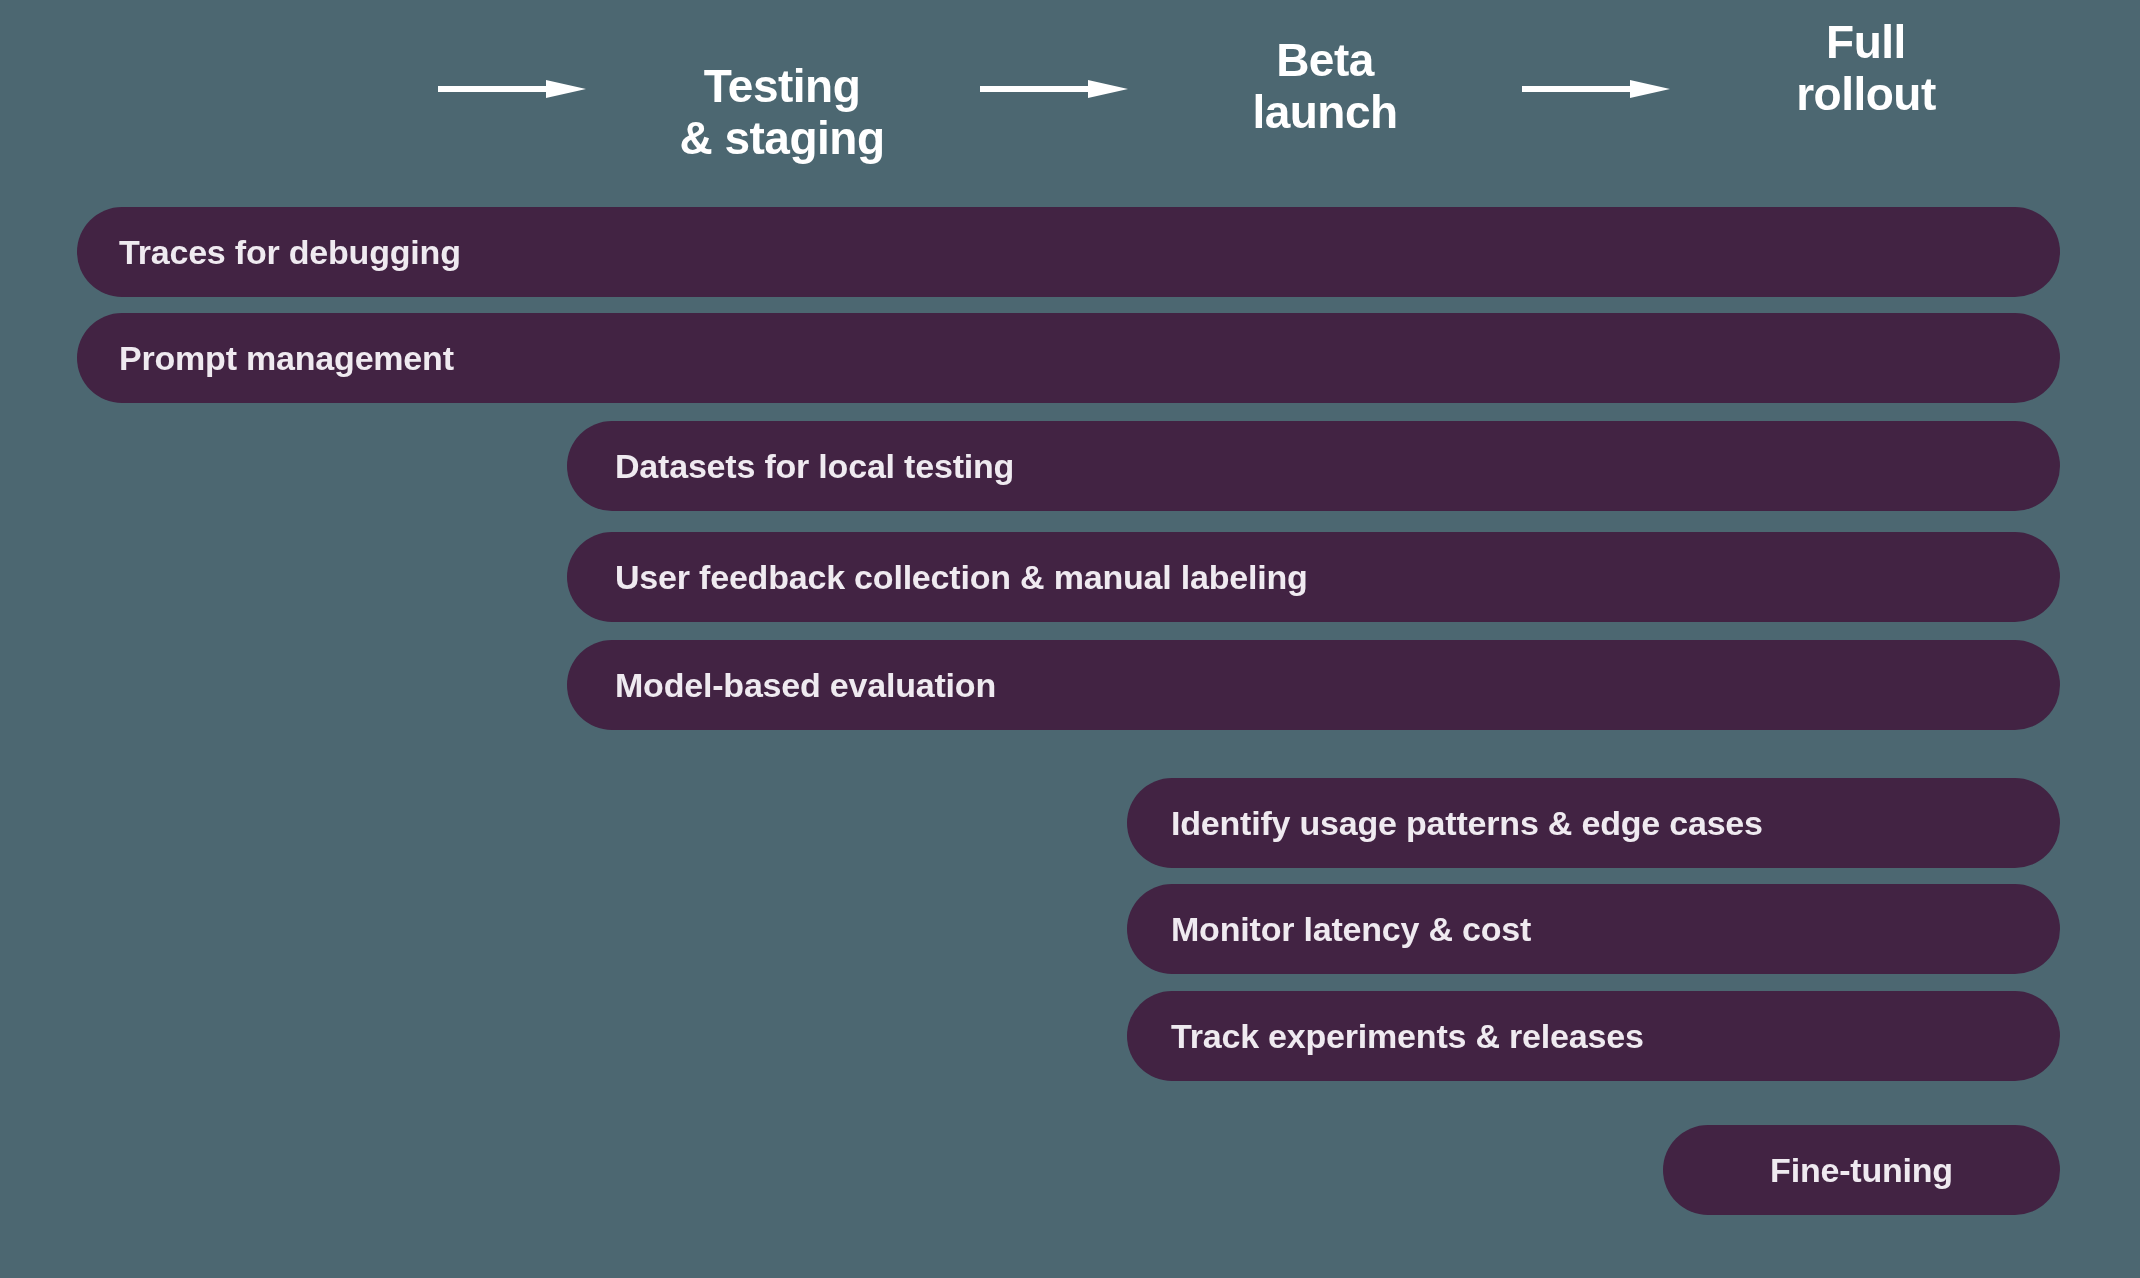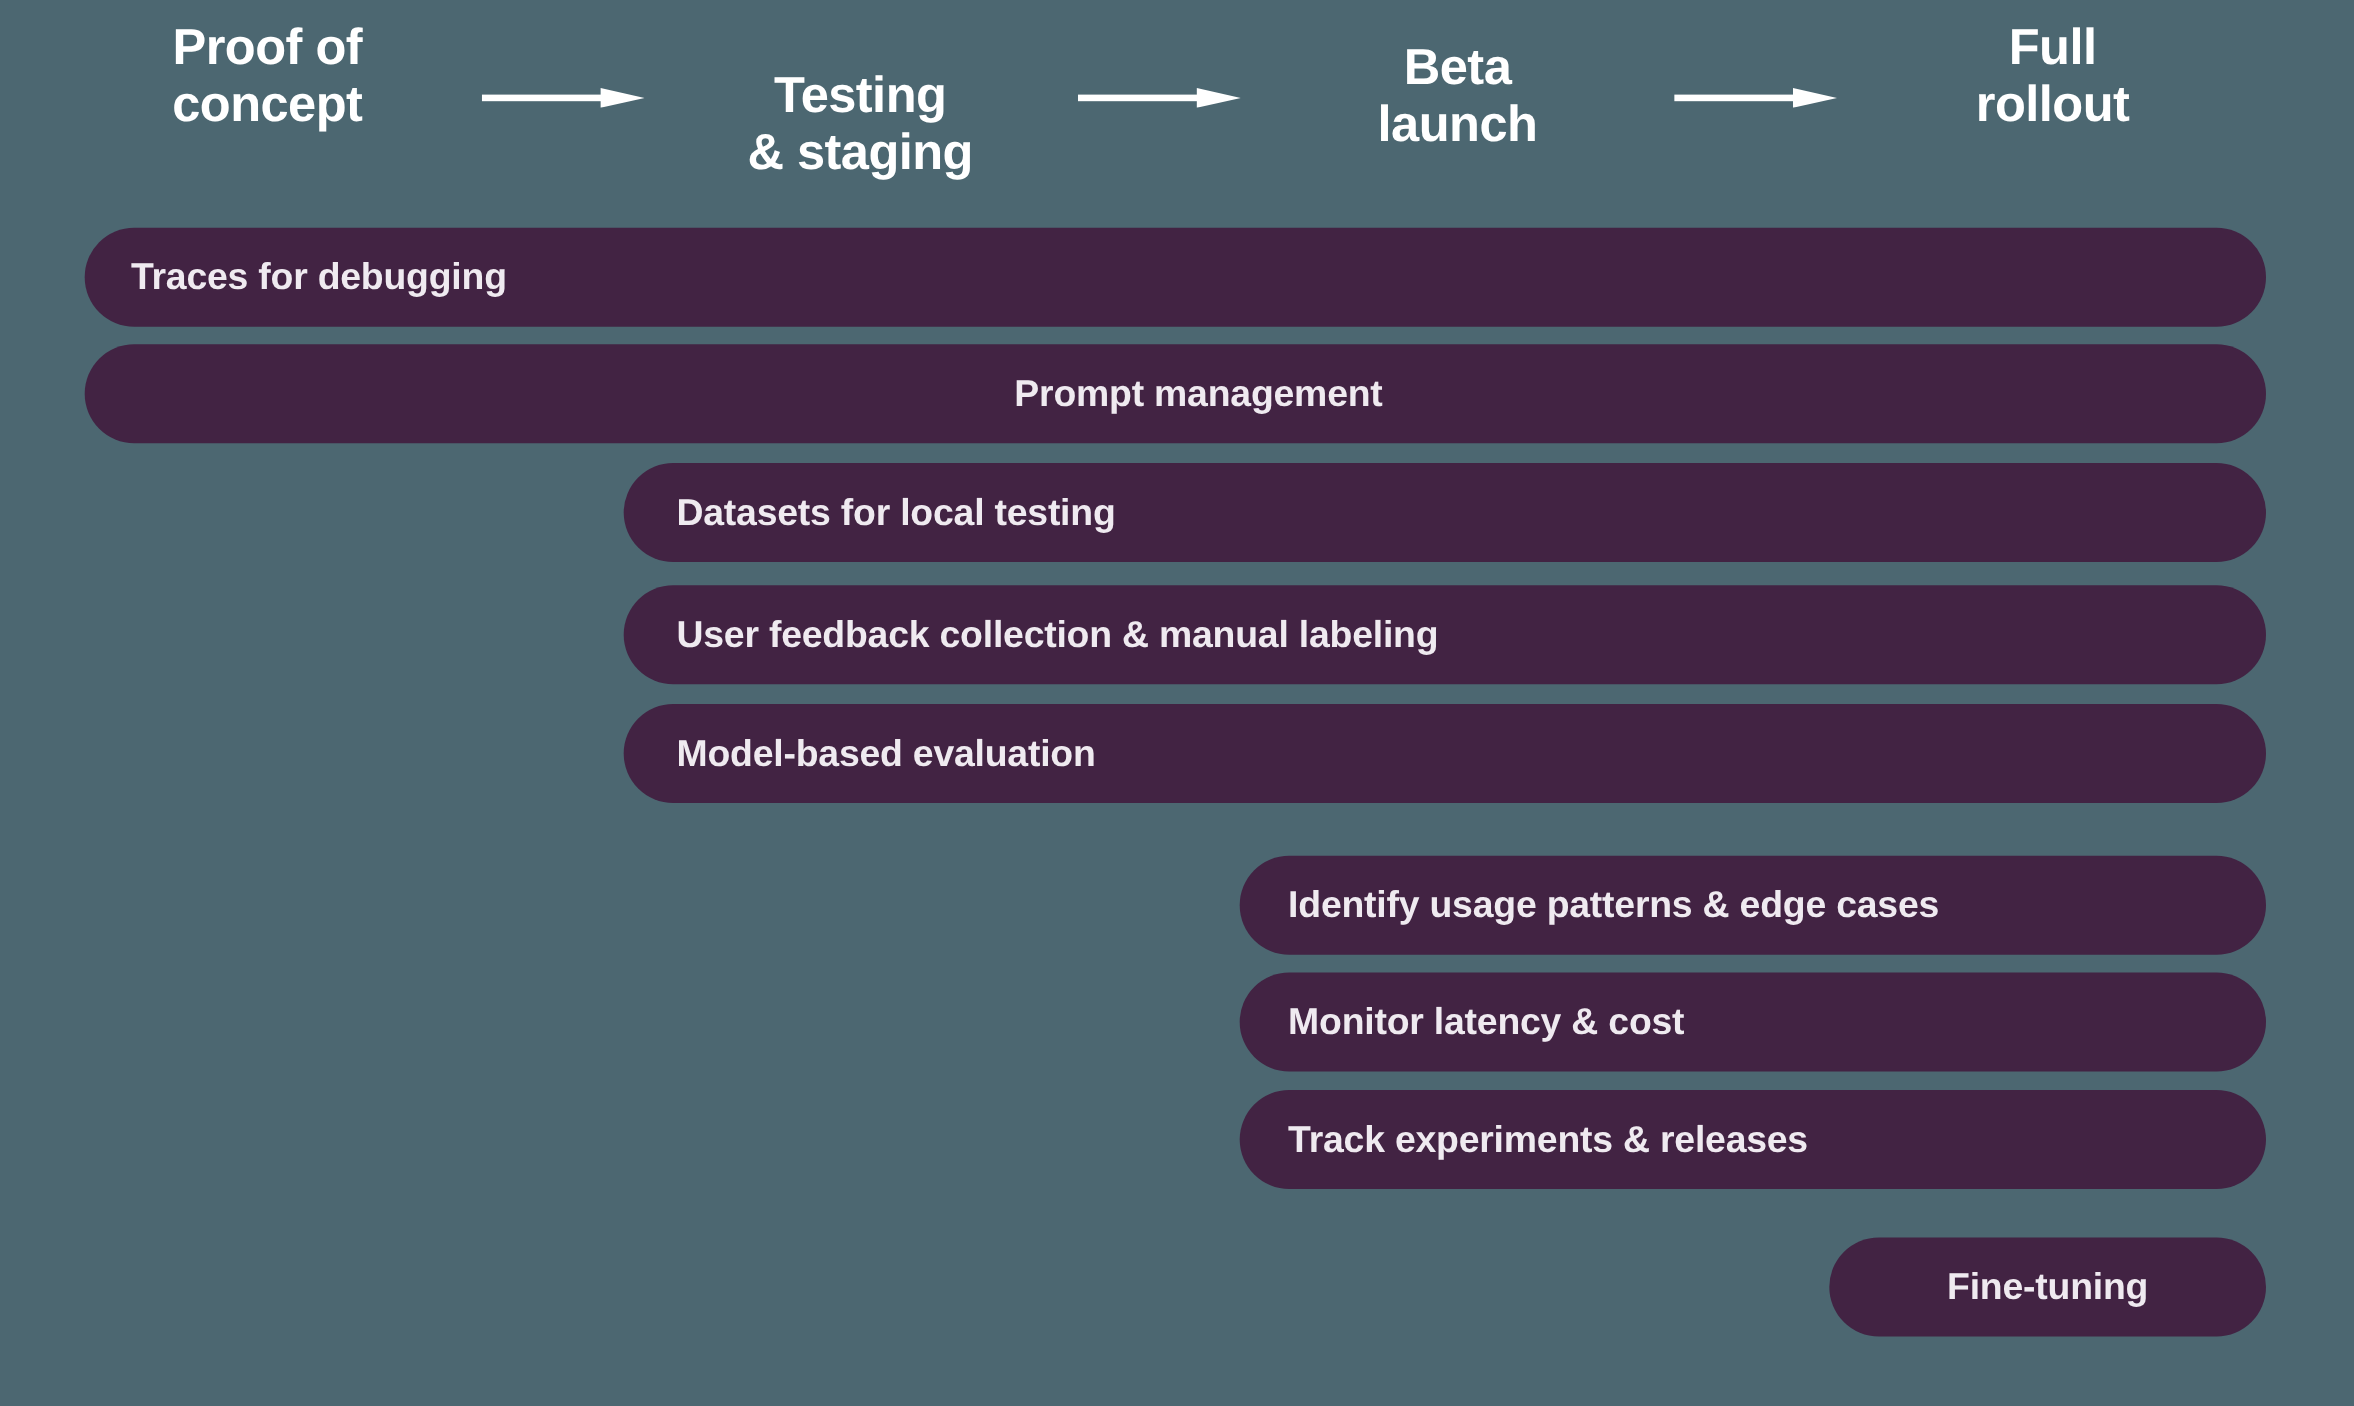--- a/index.html
+++ b/index.html
@@ -84,22 +84,20 @@
   .bar.tier-3 .bar-label { padding-left: 44px; }
   .bar.tier-4 { justify-content: center; }
   .bar.tier-4 .bar-label { padding-left: 0; }
 </style>
 </head>
 <body>
 
 <div id="canvas">
 
   <div id="phase-row">
-      <div class="phase phase-0" style="left: 78px;">Proof of
-concept</div>
       <div class="phase phase-1" style="left: 617px; margin-top: 44px;">Testing
 &amp; staging</div>
       <div class="phase phase-2" style="left: 1160px; margin-top: 18px;">Beta
 launch</div>
       <div class="phase phase-3" style="left: 1701px;">Full
 rollout</div>
       <div class="arrow arrow-0" style="left: 438px;">
         <svg width="148" height="18" viewBox="0 0 148 18" xmlns="http://www.w3.org/2000/svg">
           <rect x="0" y="6" width="116" height="6" fill="#FFFFFF"></rect>
           <polygon points="108,0 148,9 108,18" fill="#FFFFFF"></polygon>
@@ -116,21 +114,21 @@
           <rect x="0" y="6" width="116" height="6" fill="#FFFFFF"></rect>
           <polygon points="108,0 148,9 108,18" fill="#FFFFFF"></polygon>
         </svg>
       </div>
     </div>
 
   <div id="bars-layer">
       <div class="bar tier-1" style="left: 77px; width: 1983px; top: 207px;">
         <span class="bar-label">Traces for debugging</span>
       </div>
-      <div class="bar tier-1" style="left: 77px; width: 1983px; top: 313px; justify-content: center;">
+      <div class="bar tier-1" style="left: 77px; width: 1983px; top: 313px;">
         <span class="bar-label">Prompt management</span>
       </div>
       <div class="bar tier-2" style="left: 567px; width: 1493px; top: 421px;">
         <span class="bar-label">Datasets for local testing</span>
       </div>
       <div class="bar tier-2" style="left: 567px; width: 1493px; top: 532px;">
         <span class="bar-label">User feedback collection &amp; manual labeling</span>
       </div>
       <div class="bar tier-2" style="left: 567px; width: 1493px; top: 640px;">
         <span class="bar-label">Model-based evaluation</span>

